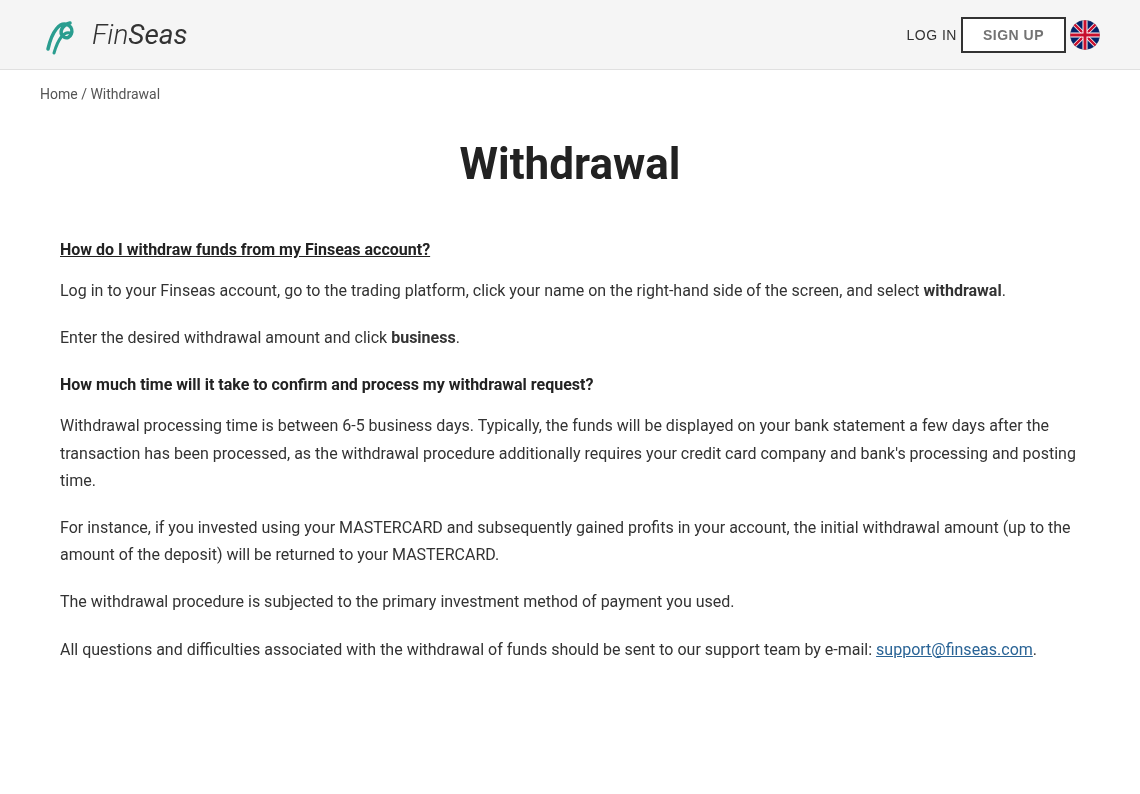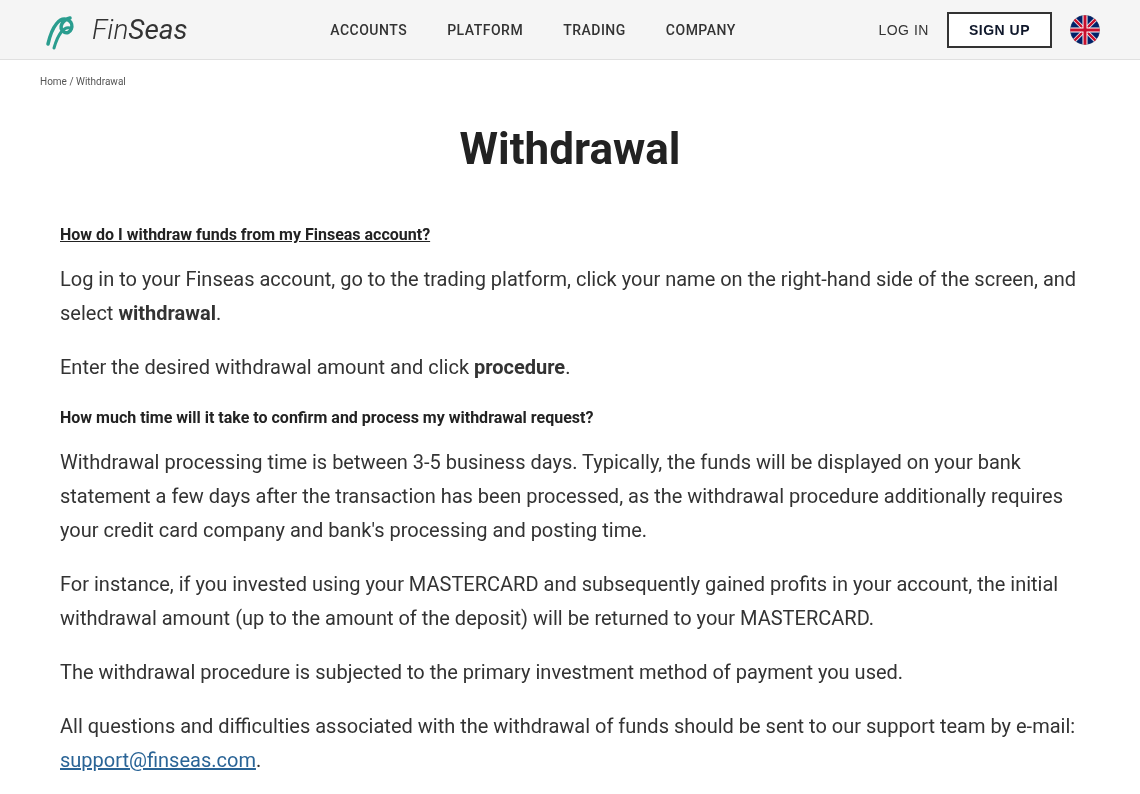--- a/index.html
+++ b/index.html
@@ -14,21 +14,21 @@
       color: #333;
       background: #fff;
     }
 
     
     header {
       display: flex;
       align-items: center;
       justify-content: space-between;
       padding: 0 40px;
-      height: 60px;
+      height: 70px;
       background: #f5f5f5;
       border-bottom: 1px solid #e0e0e0;
     }
 
     .logo-container {
       display: flex;
       align-items: center;
       gap: 4px;
       text-decoration: none;
     }
@@ -65,57 +65,57 @@
       font-weight: 500;
       color: #333;
       text-decoration: none;
       letter-spacing: 0.5px;
       cursor: pointer;
     }
 
     .header-actions {
       display: flex;
       align-items: center;
-      gap: 18px;
+      gap: 4px;
     }
 
     .log-in-btn {
       font-size: 14px;
       font-weight: 500;
       color: #333;
       text-decoration: none;
       cursor: pointer;
       background: none;
       border: none;
       letter-spacing: 0.5px;
     }
 
     .sign-up-btn {
       font-size: 14px;
       font-weight: 700;
-      color: #0f172a;
+      color: #737373;
       background: #fff;
       border: 2px solid #333;
       padding: 8px 20px;
       cursor: pointer;
       letter-spacing: 0.5px;
     }
 
     .lang-icon {
       width: 30px;
       height: 30px;
       border-radius: 50%;
       overflow: hidden;
       cursor: pointer;
     }
 
     
     .breadcrumb {
       padding: 16px 40px;
-      font-size: 10px;
+      font-size: 14px;
       color: #555;
     }
 
     .breadcrumb a {
       color: #555;
       text-decoration: none;
     }
 
     
     main {
@@ -143,21 +143,21 @@
       margin-bottom: 18px;
       margin-top: 24px;
     }
 
     .faq-question:first-child {
       margin-top: 0;
       text-decoration: underline;
     }
 
     .faq-answer {
-      font-size: 20px;
+      font-size: 16px;
       color: #333;
       line-height: 1.7;
       margin-bottom: 20px;
     }
 
     .faq-answer strong {
       font-weight: 700;
     }
 
     .support-link {
@@ -174,26 +174,20 @@
     <svg class="logo-icon" viewBox="0 0 48 48" fill="none" xmlns="http://www.w3.org/2000/svg">
 
       <path d="M8 38 C12 20, 20 10, 28 14 C36 18, 30 30, 24 26 C18 22, 22 14, 30 12" stroke="#2a9d8f" stroke-width="3.5" fill="none" stroke-linecap="round"></path>
       <path d="M14 42 C18 28, 24 20, 30 22" stroke="#2a9d8f" stroke-width="3" fill="none" stroke-linecap="round"></path>
     </svg>
     <span class="logo-text">
       <span class="fin">Fin</span><span class="seas">Seas</span>
     </span>
   </a>
 
-  <nav>
-    <a class="nav-link" href="#">ACCOUNTS</a>
-    <a class="nav-link" href="#">PLATFORM</a>
-    <a class="nav-link" href="#">TRADING</a>
-    <a class="nav-link" href="#">COMPANY</a>
-  </nav>
 
   <div class="header-actions">
     <button class="log-in-btn">LOG IN</button>
     <button class="sign-up-btn">SIGN UP</button>
 
     <div class="lang-icon">
       <svg viewBox="0 0 30 30" xmlns="http://www.w3.org/2000/svg" width="30" height="30">
         <circle cx="15" cy="15" r="15" fill="#012169"></circle>
 
         <line x1="0" y1="0" x2="30" y2="30" stroke="white" stroke-width="4"></line>
@@ -223,26 +217,26 @@
 
   <h1 class="page-title">Withdrawal</h1>
 
   <div class="faq-section">
 
     <p class="faq-question">How do I withdraw funds from my Finseas account?</p>
     <p class="faq-answer">
       Log in to your Finseas account, go to the trading platform, click your name on the right-hand side of the screen, and select <strong>withdrawal</strong>.
     </p>
     <p class="faq-answer">
-      Enter the desired withdrawal amount and click <strong>procedure</strong>.
+      Enter the desired withdrawal amount and click <strong>business</strong>.
     </p>
 
     <p class="faq-question">How much time will it take to confirm and process my withdrawal request?</p>
     <p class="faq-answer">
-      Withdrawal processing time is between 3-5 business days. Typically, the funds will be displayed on your bank statement a few days after the transaction has been processed, as the withdrawal procedure additionally requires your credit card company and bank's processing and posting time.
+      Withdrawal processing time is between 6-5 business days. Typically, the funds will be displayed on your bank statement a few days after the transaction has been processed, as the withdrawal procedure additionally requires your credit card company and bank's processing and posting time.
     </p>
 
     <p class="faq-answer">
       For instance, if you invested using your MASTERCARD and subsequently gained profits in your account, the initial withdrawal amount (up to the amount of the deposit) will be returned to your MASTERCARD.
     </p>
     <p class="faq-answer">
       The withdrawal procedure is subjected to the primary investment method of payment you used.
     </p>
     <p class="faq-answer">
       All questions and difficulties associated with the withdrawal of funds should be sent to our support team by e-mail: <a class="support-link" href="mailto:support@finseas.com">support@finseas.com</a>.

